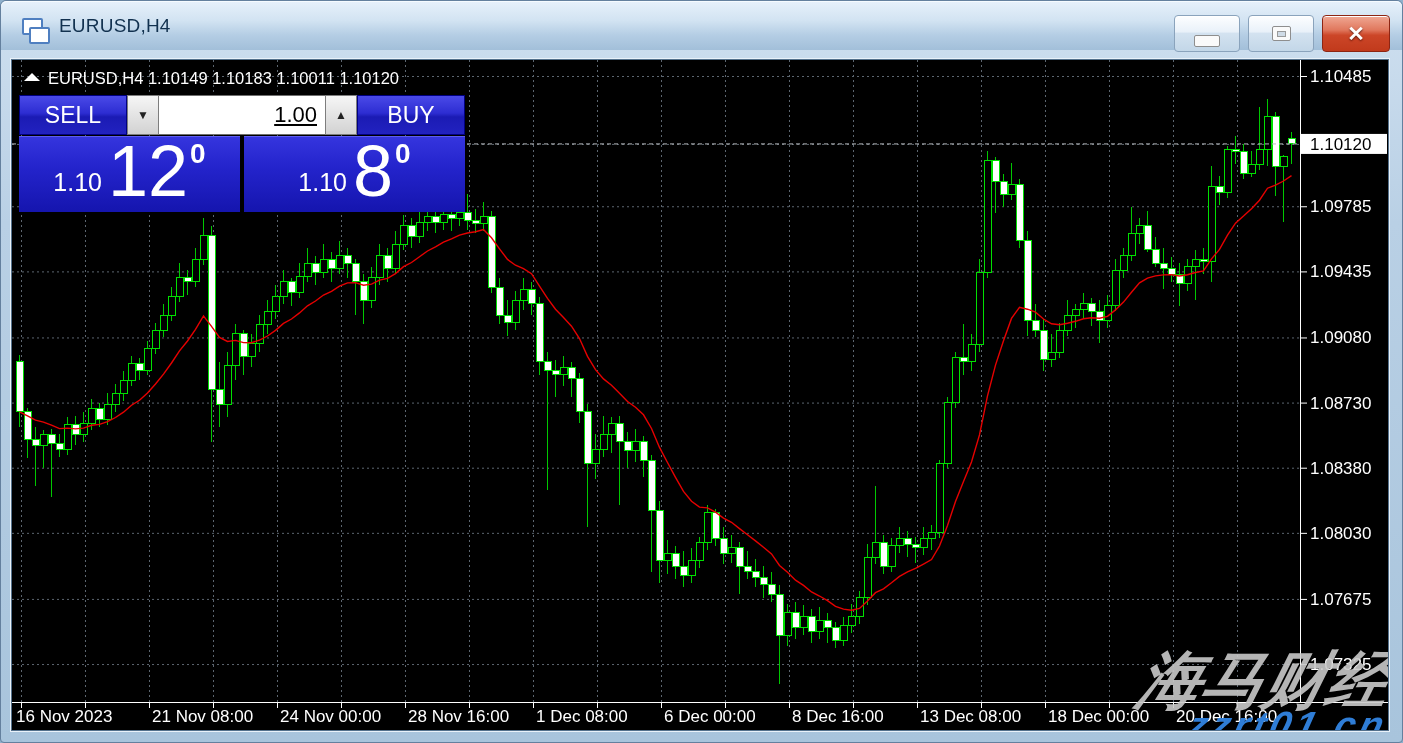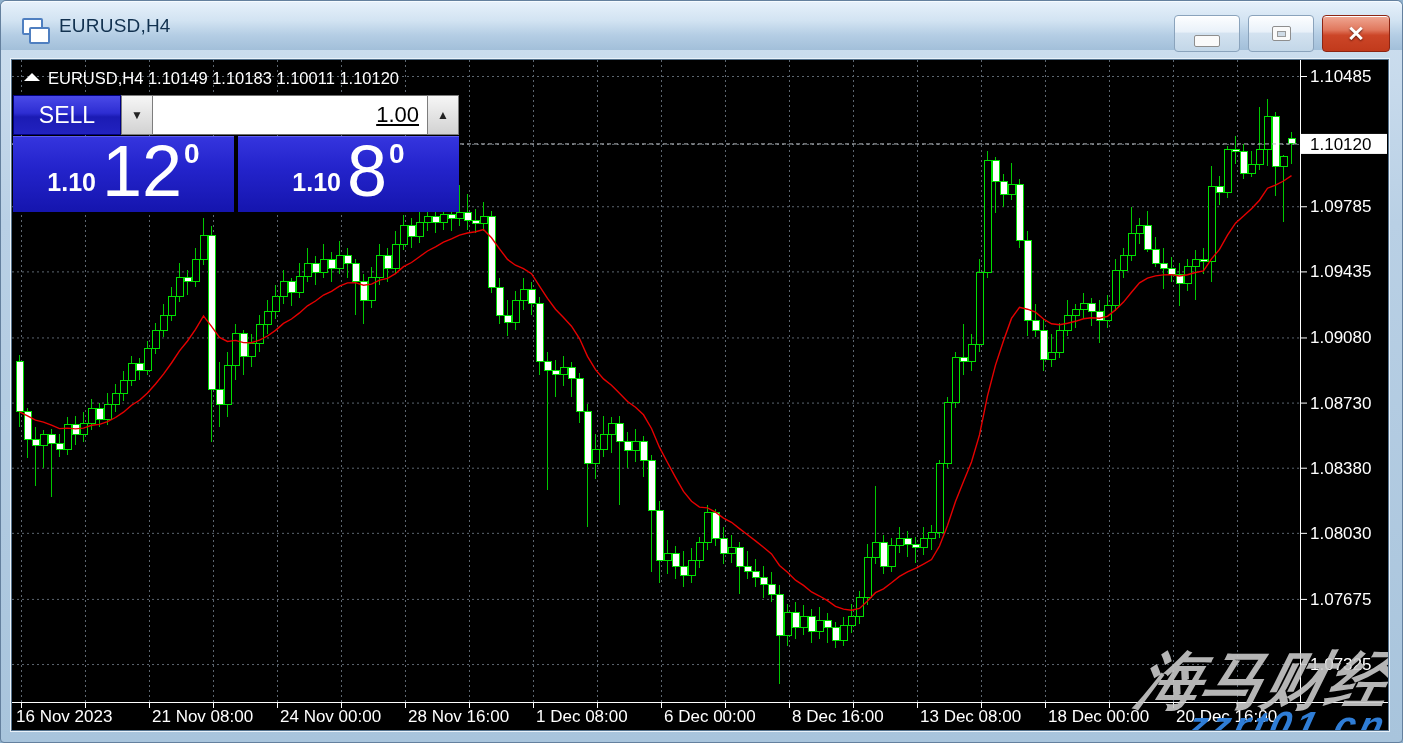--- a/index.html
+++ b/index.html
@@ -29,37 +29,37 @@
   .glyph-max{width:17px;height:13px;background:#fafafa;border:1px solid #8e8e8e;
     border-radius:2px;display:flex;align-items:center;justify-content:center;}
   .glyph-max .hole{width:7px;height:4px;background:#cfdbe6;border:1px solid #9a9a9a;}
   .glyph-x{color:#fff;font-size:21px;font-weight:bold;
     text-shadow:0 1px 2px rgba(60,8,0,.8);line-height:1;}
   
   .client{position:absolute;left:10px;top:58px;width:1376px;height:670px;
     background:#000;border:1px solid #54718c;box-shadow:0 0 0 1px #e9f2fa;}
   svg text{font-family:"Liberation Sans",sans-serif;}
   
-  .tpanel{position:absolute;left:1px;top:35px;width:446px;}
+  .tpanel{position:absolute;left:7px;top:35px;width:446px;}
   .trow1{display:flex;height:40px;}
   .btn-trade{flex:0 0 108px;color:#fff;font-size:23px;border:1px solid #000082;
     background:linear-gradient(180deg,#4a4ae8 0%,#2d2dd2 45%,#1b1bb4 55%,#2222c0 100%);
     display:flex;align-items:center;justify-content:center;cursor:pointer;
     font-family:"Liberation Sans",sans-serif;}
   .spin{flex:0 0 32px;background:linear-gradient(180deg,#f6f6f6,#d2d2d2);
     border:1px solid #7d7d7d;display:flex;align-items:center;justify-content:center;
     font-size:12px;color:#222;cursor:pointer;}
   .vol{flex:1 1 auto;border:1px solid #6e6e6e;border-left:none;border-right:none;
     background:#fff;color:#000;font-size:22px;text-align:right;padding:0 8px;
     font-family:"Liberation Sans",sans-serif;min-width:0;text-decoration:underline;}
   .trow2{display:flex;height:76px;background:#000;gap:4px;margin-top:1px;}
   .quote{flex:1 1 50%;background:linear-gradient(180deg,#3535de 0%,#2424cc 40%,#1515ae 100%);
     border-top:1px solid #5d5df0;display:flex;align-items:flex-end;
     justify-content:center;color:#fff;cursor:pointer;padding-bottom:8px;}
-  .q-small{font-size:25px;font-weight:bold;margin:0 6px 7px 0;}
+  .q-small{font-size:25px;font-weight:normal;margin:0 6px 7px 0;}
   .q-big{font-size:72px;line-height:0.9;}
   .q-sup{font-size:28px;font-weight:bold;margin:0 0 34px 2px;}
 </style>
 </head>
 <body>
 
 <div class="window">
 
   <div class="titlebar">
     <div class="app-icon">
@@ -823,20 +823,21 @@
     <div class="tpanel">
       <div class="trow1">
         <button class="btn-trade">SELL</button>
         <button class="spin">
           <span>▼</span>
         </button>
         <input class="vol" value="1.00" style="">
         <button class="spin">
           <span>▲</span>
         </button>
+        <button class="btn-trade">BUY</button>
       </div>
       <div class="trow2">
         <div class="quote">
           <span class="q-small">1.10</span>
           <span class="q-big">12</span>
           <span class="q-sup">0</span>
         </div>
         <div class="quote">
           <span class="q-small">1.10</span>
           <span class="q-big">8</span>

